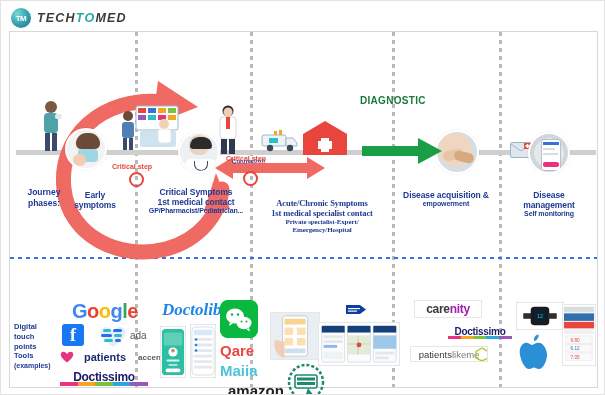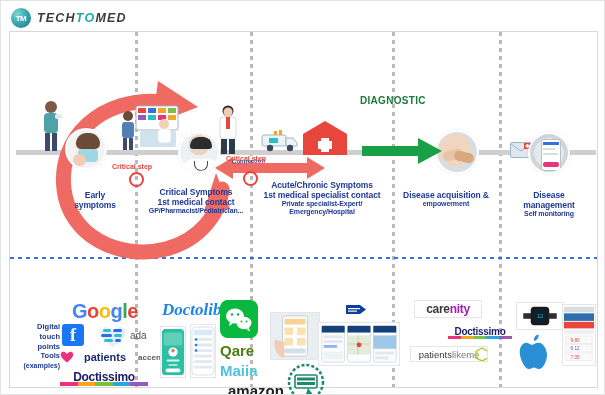--- a/index.html
+++ b/index.html
@@ -176,21 +176,21 @@
   #ambulance { position:absolute; left: 250px; top: 97px; width: 40px; height: 24px; }
   
   #hospital { position:absolute; left: 292px; top: 88px; width: 46px; height: 36px; }
   
   #envelope { position:absolute; left: 500px; top: 110px; width: 22px; height: 16px; }
 
   
   #touch-label {
     position: absolute; left: 4px; top: 290px; width: 46px;
     color: #1f3a93; font-weight: bold; font-size: 7.5px;
-    text-align: right; line-height: 1.3;
+    text-align: left; line-height: 1.3;
   }
   #touch-label .ex { color: #1f3a93; font-size: 7px; }
 
   .logo {
     position: absolute;
     display: flex; align-items: center; justify-content: center;
     font-weight: bold;
   }
   .logo-box {
     position: absolute; background:#fff; border:1px solid #e6e6e6;
@@ -231,21 +231,21 @@
   
   #ph-doctolib-1 { left: 150px; top: 294px; width: 26px; height: 52px; }
   #ph-doctolib-2 { left: 180px; top: 292px; width: 26px; height: 54px; }
 
   
   #lg-wechat { left: 210px; top: 268px; width: 38px; height: 38px; background:#09B83E;
     border-radius:8px; }
 
   
   #lg-qare { left: 210px; top: 310px; font-size: 15px; }
-  #lg-qare .q1{color:#4d7c0f}
+  #lg-qare .q1{color:#ef4444}
 
   
   #lg-maiia { left: 210px; top: 330px; font-size: 15px; color:#4fc3d9; }
 
   
   #lg-amazon { left: 218px; top: 350px; font-size: 15px; color:#222; }
   #lg-amazon .smile { position:absolute; left:4px; bottom:-3px; width:52px; height:8px; }
 
   
   #ph-hand { left: 260px; top: 280px; width: 50px; height: 48px; }
@@ -408,34 +408,38 @@
     <div id="connection-label">Connection</div>
     <div class="crit" style="left:216px; top:123px;">Critical step</div>
     <div class="crit-ring" style="left:233px; top:139px;"></div>
 
     <div id="diagnostic">DIAGNOSTIC</div>
     <svg id="greenarrow" viewBox="0 0 80 32">
       <rect x="0" y="11" width="58" height="10" fill="#1a9e46"></rect>
       <polygon points="80,16 56,3 56,29" fill="#1a9e46"></polygon>
     </svg>
 
+    <div id="journey-label">
+      <span>Journey</span><br>
+      <span>phases:</span>
+    </div>
     <div class="lbl-b">B</div>
 
     <div class="phase-label" style="left:49px; top:158px; width:72px;">
       <span class="l1">Early</span>
       <span class="l2">symptoms</span>
     </div>
 
     <div class="phase-label" style="left:130px; top:155px; width:112px;">
       <span class="l1">Critical Symptoms</span>
       <span class="l2">1st medical contact</span>
       <span class="l3">GP/Pharmacist/Pediatrician...</span>
     </div>
 
-    <div class="phase-label" style="left:243px; top:148px; width:138px;">
+    <div class="phase-label" style="left:243px; top:166px; width:138px;font-family:Liberation Serif, serif;">
       <span class="l1">Acute/Chronic Symptoms</span>
       <span class="l2">1st medical specialist contact</span>
       <span class="l3">Private specialist-Expert/</span>
       <span class="l4">Emergency/Hospital</span>
     </div>
 
     <div class="phase-label" style="left:384px; top:158px; width:104px;">
       <span class="l2">Disease acquisition &amp;</span>
       <span class="l3">empowerment</span>
     </div>

